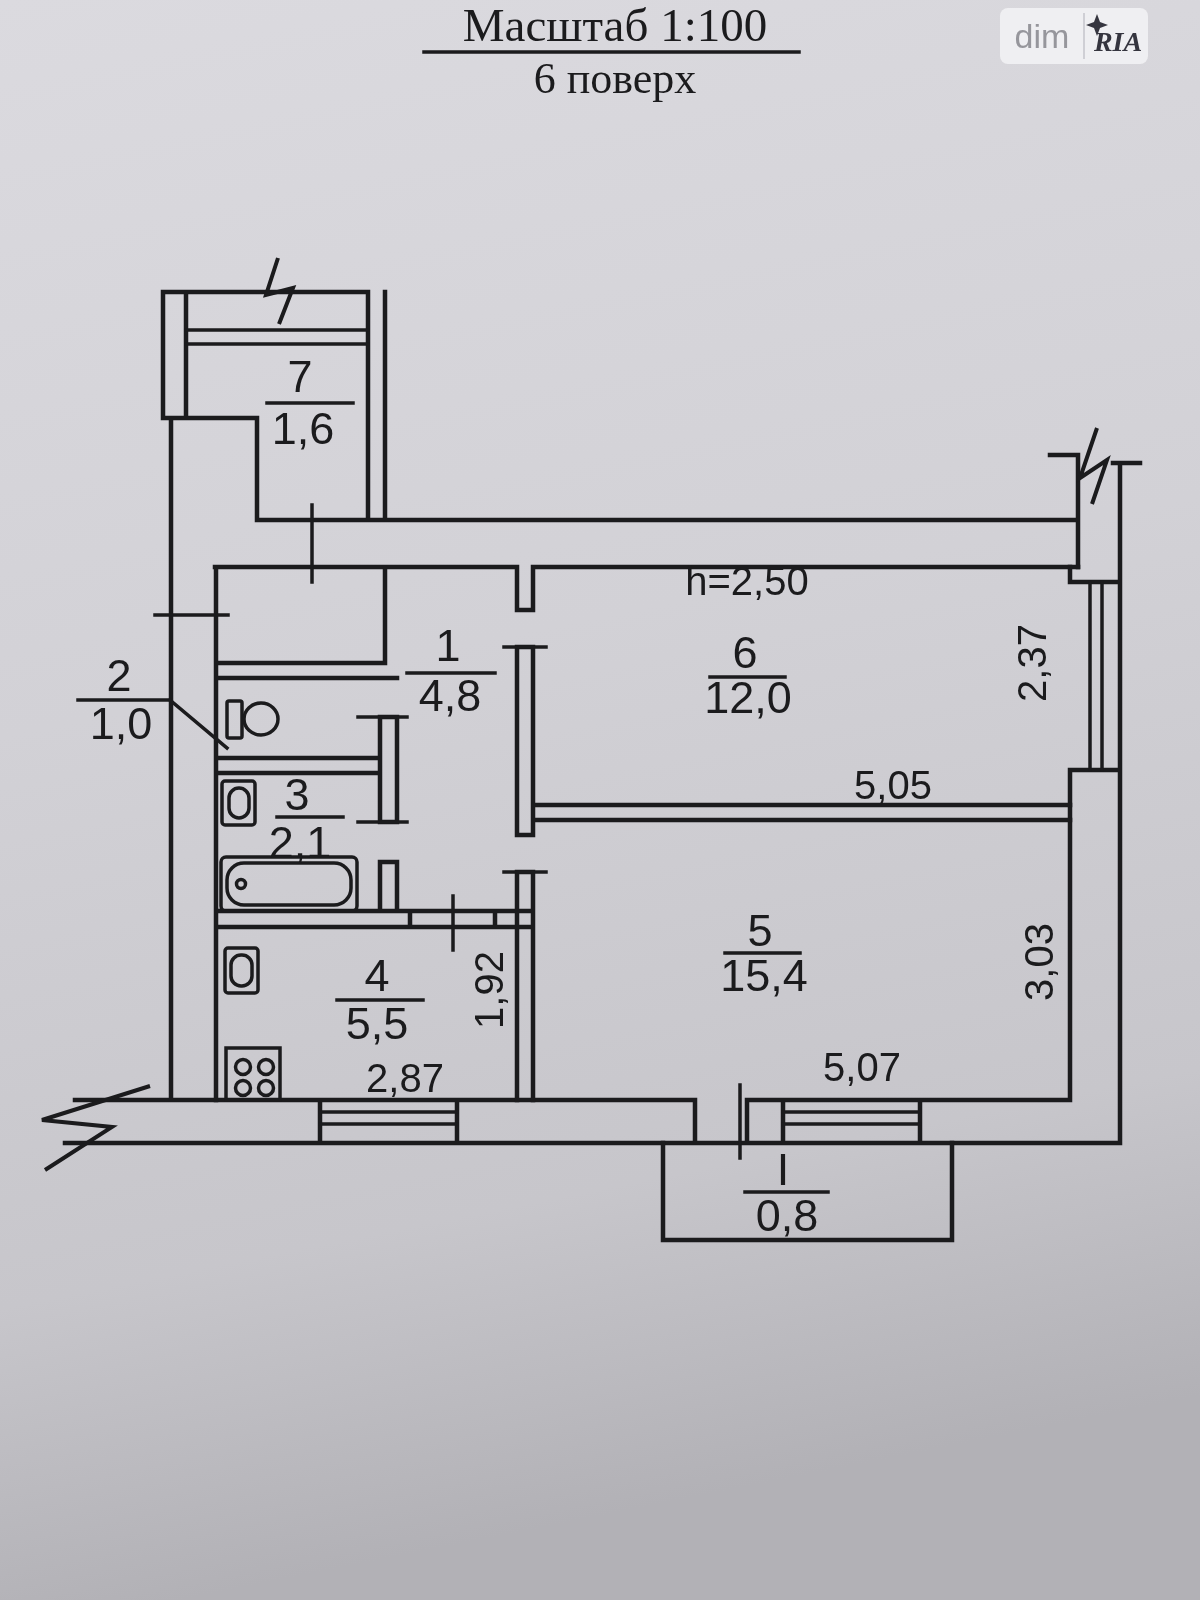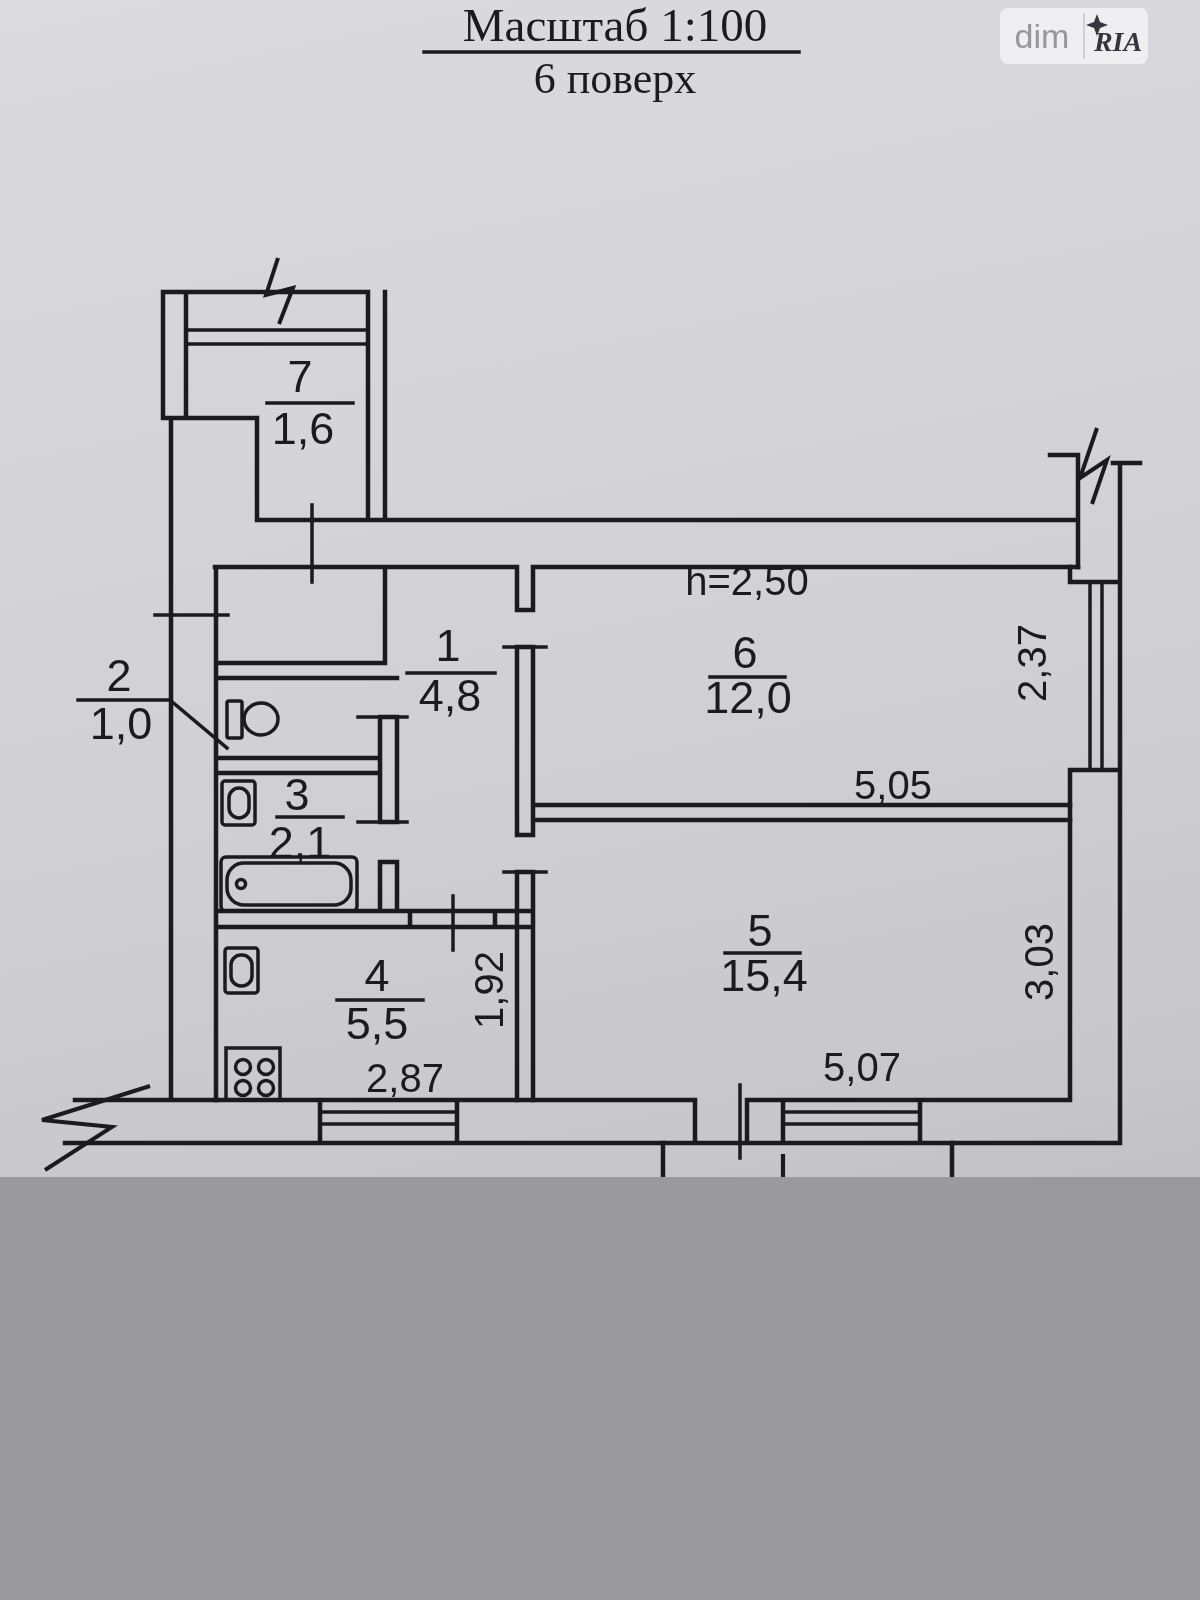--- a/index.html
+++ b/index.html
@@ -1,17 +1,17 @@
 <!DOCTYPE html>
 <html><head>
 <meta charset="utf-8">
 <style>
   html,body { margin:0; padding:0; background:#9a999e; }
   .page {
-    position:relative; width:1200px; height:1177px; margin:0 auto;
+    position:relative; width:1200px; height:1600px; margin:0 auto;
     overflow:hidden;
   }
   svg { display:block; }
   text { fill:#1b1b1d; }
   .serif-lg { font-family:"Liberation Serif","DejaVu Serif",serif; font-size:47px; }
   .serif-md { font-family:"Liberation Serif","DejaVu Serif",serif; font-size:44px; }
   .num { font-family:"Liberation Sans","DejaVu Sans",sans-serif; font-size:45px; }
   .dim { font-family:"Liberation Sans","DejaVu Sans",sans-serif; font-size:40px; }
   .wm-dim { font-family:"Liberation Sans","DejaVu Sans",sans-serif; font-size:34px; fill:#96969c; }
   .wm-ria { font-family:"Liberation Serif","DejaVu Serif",serif; font-size:28px; font-weight:bold; font-style:italic; fill:#35353f; }

